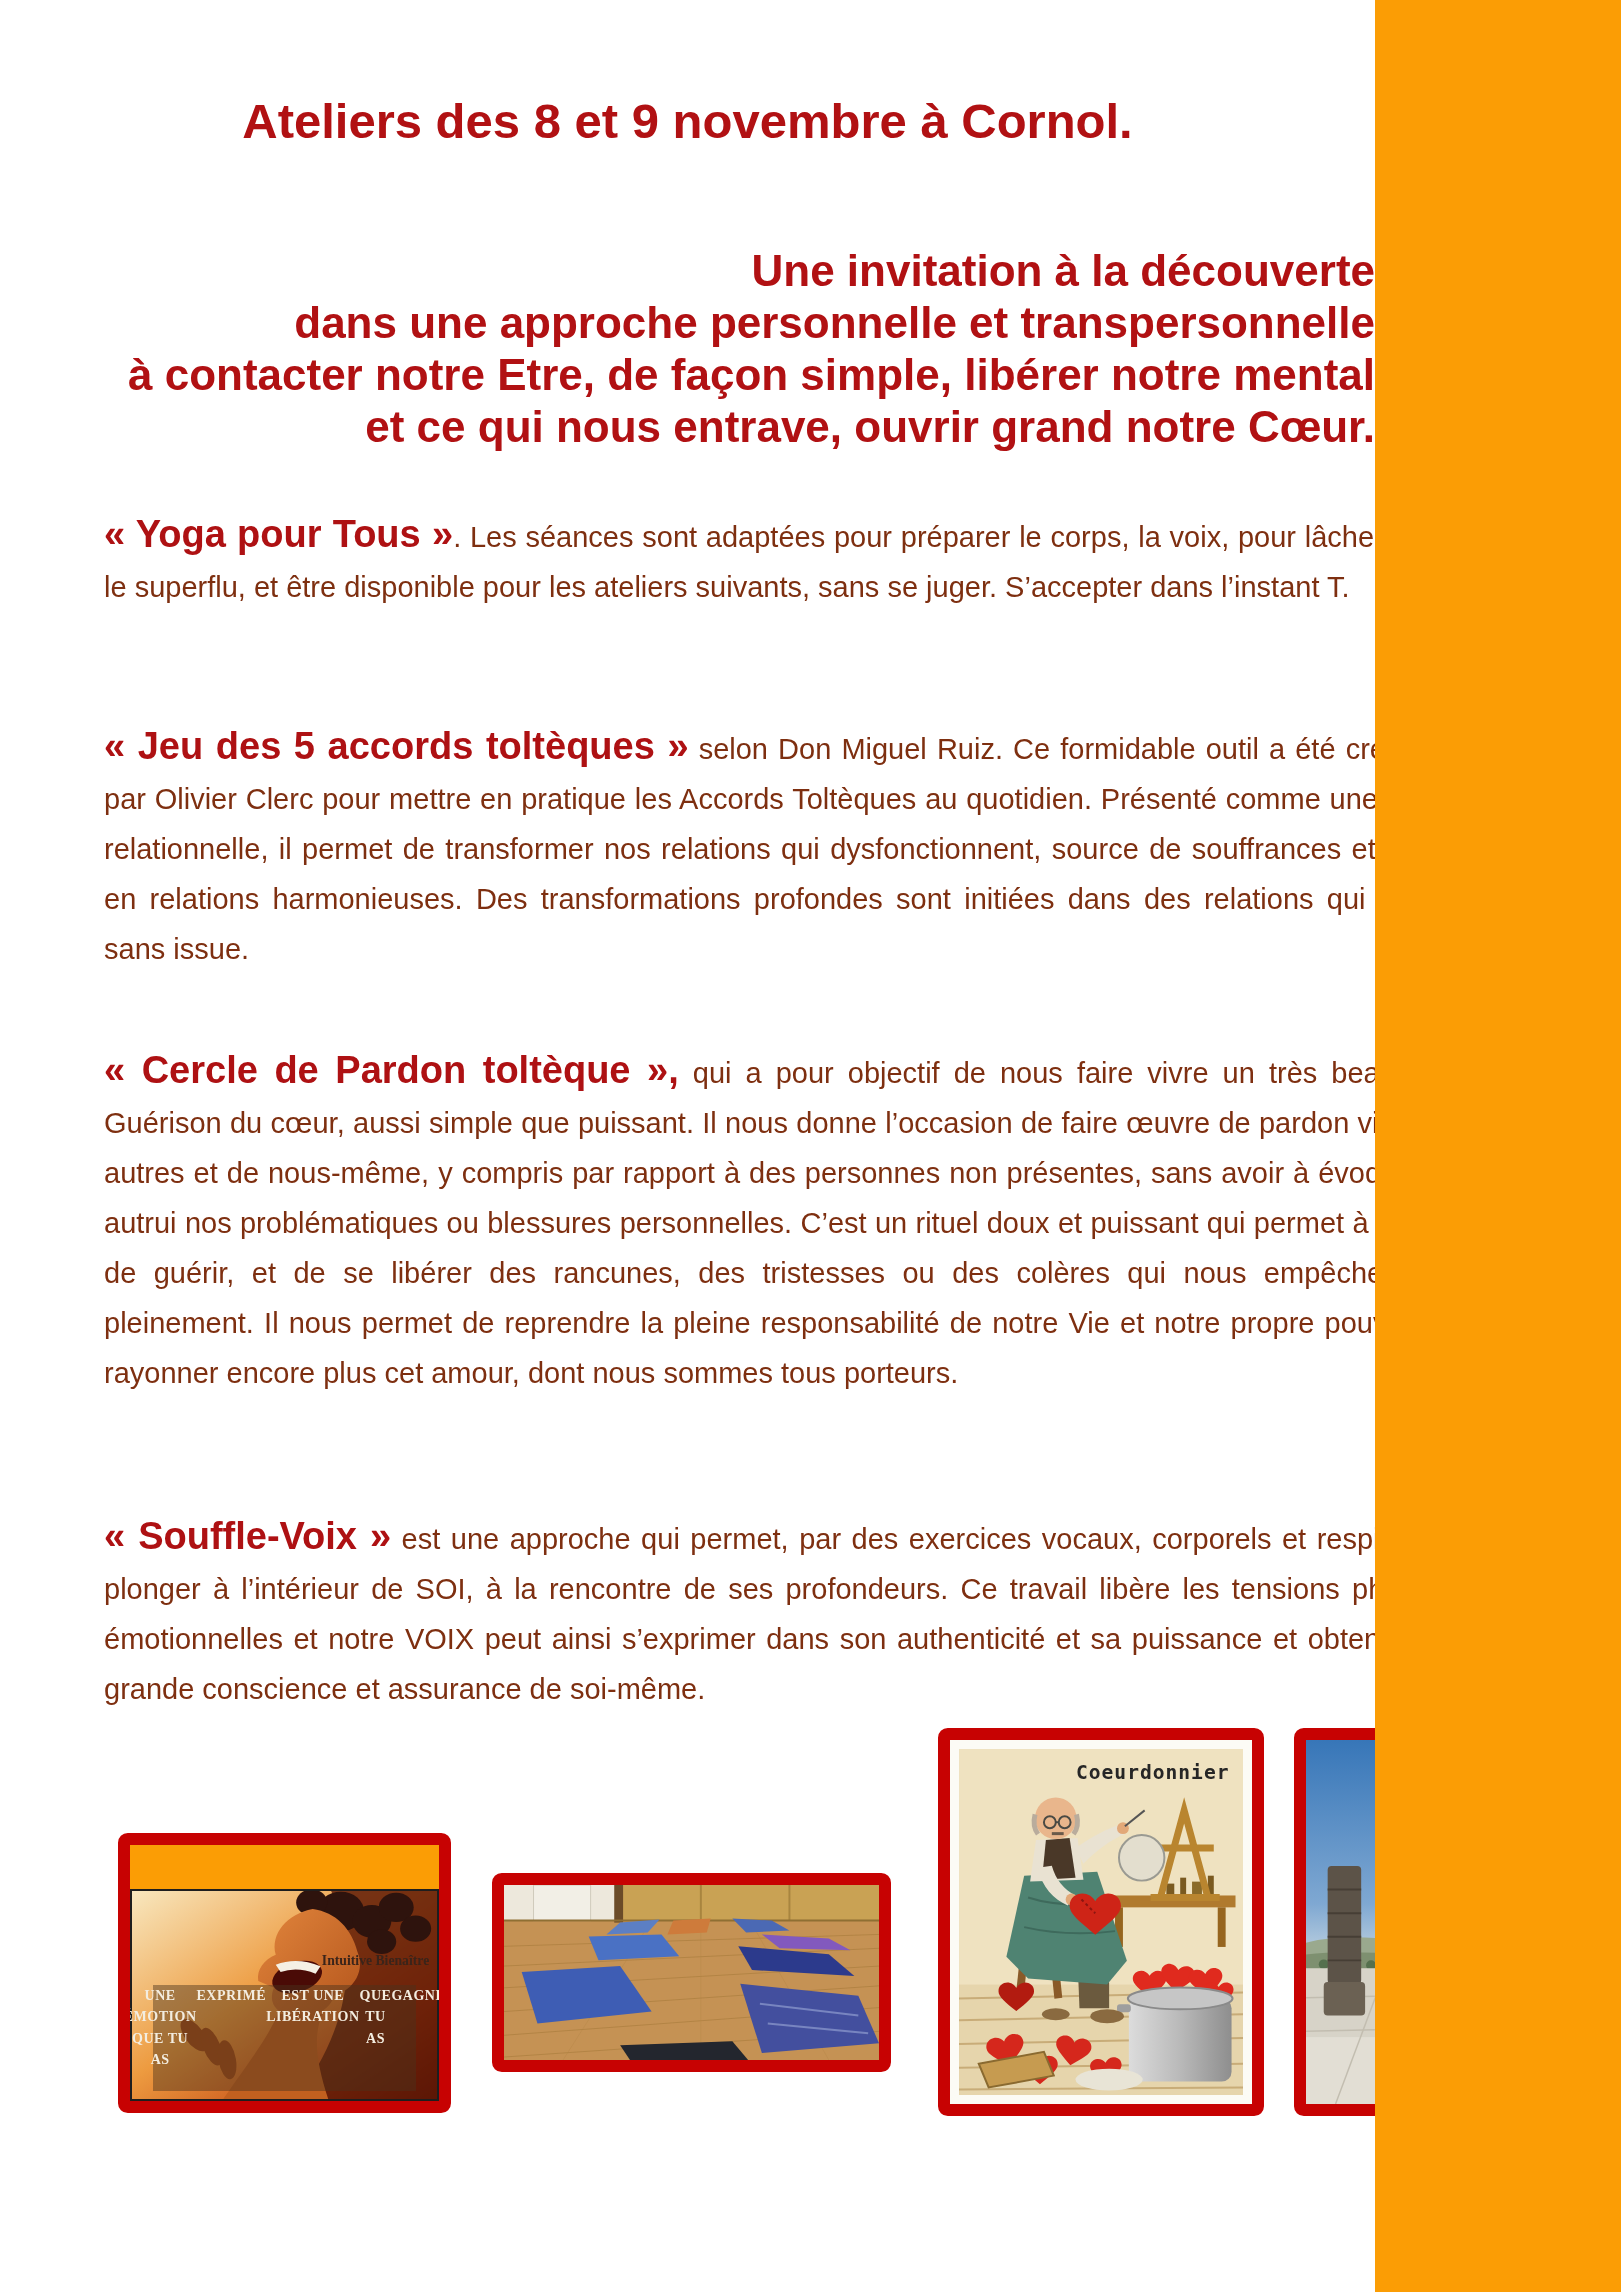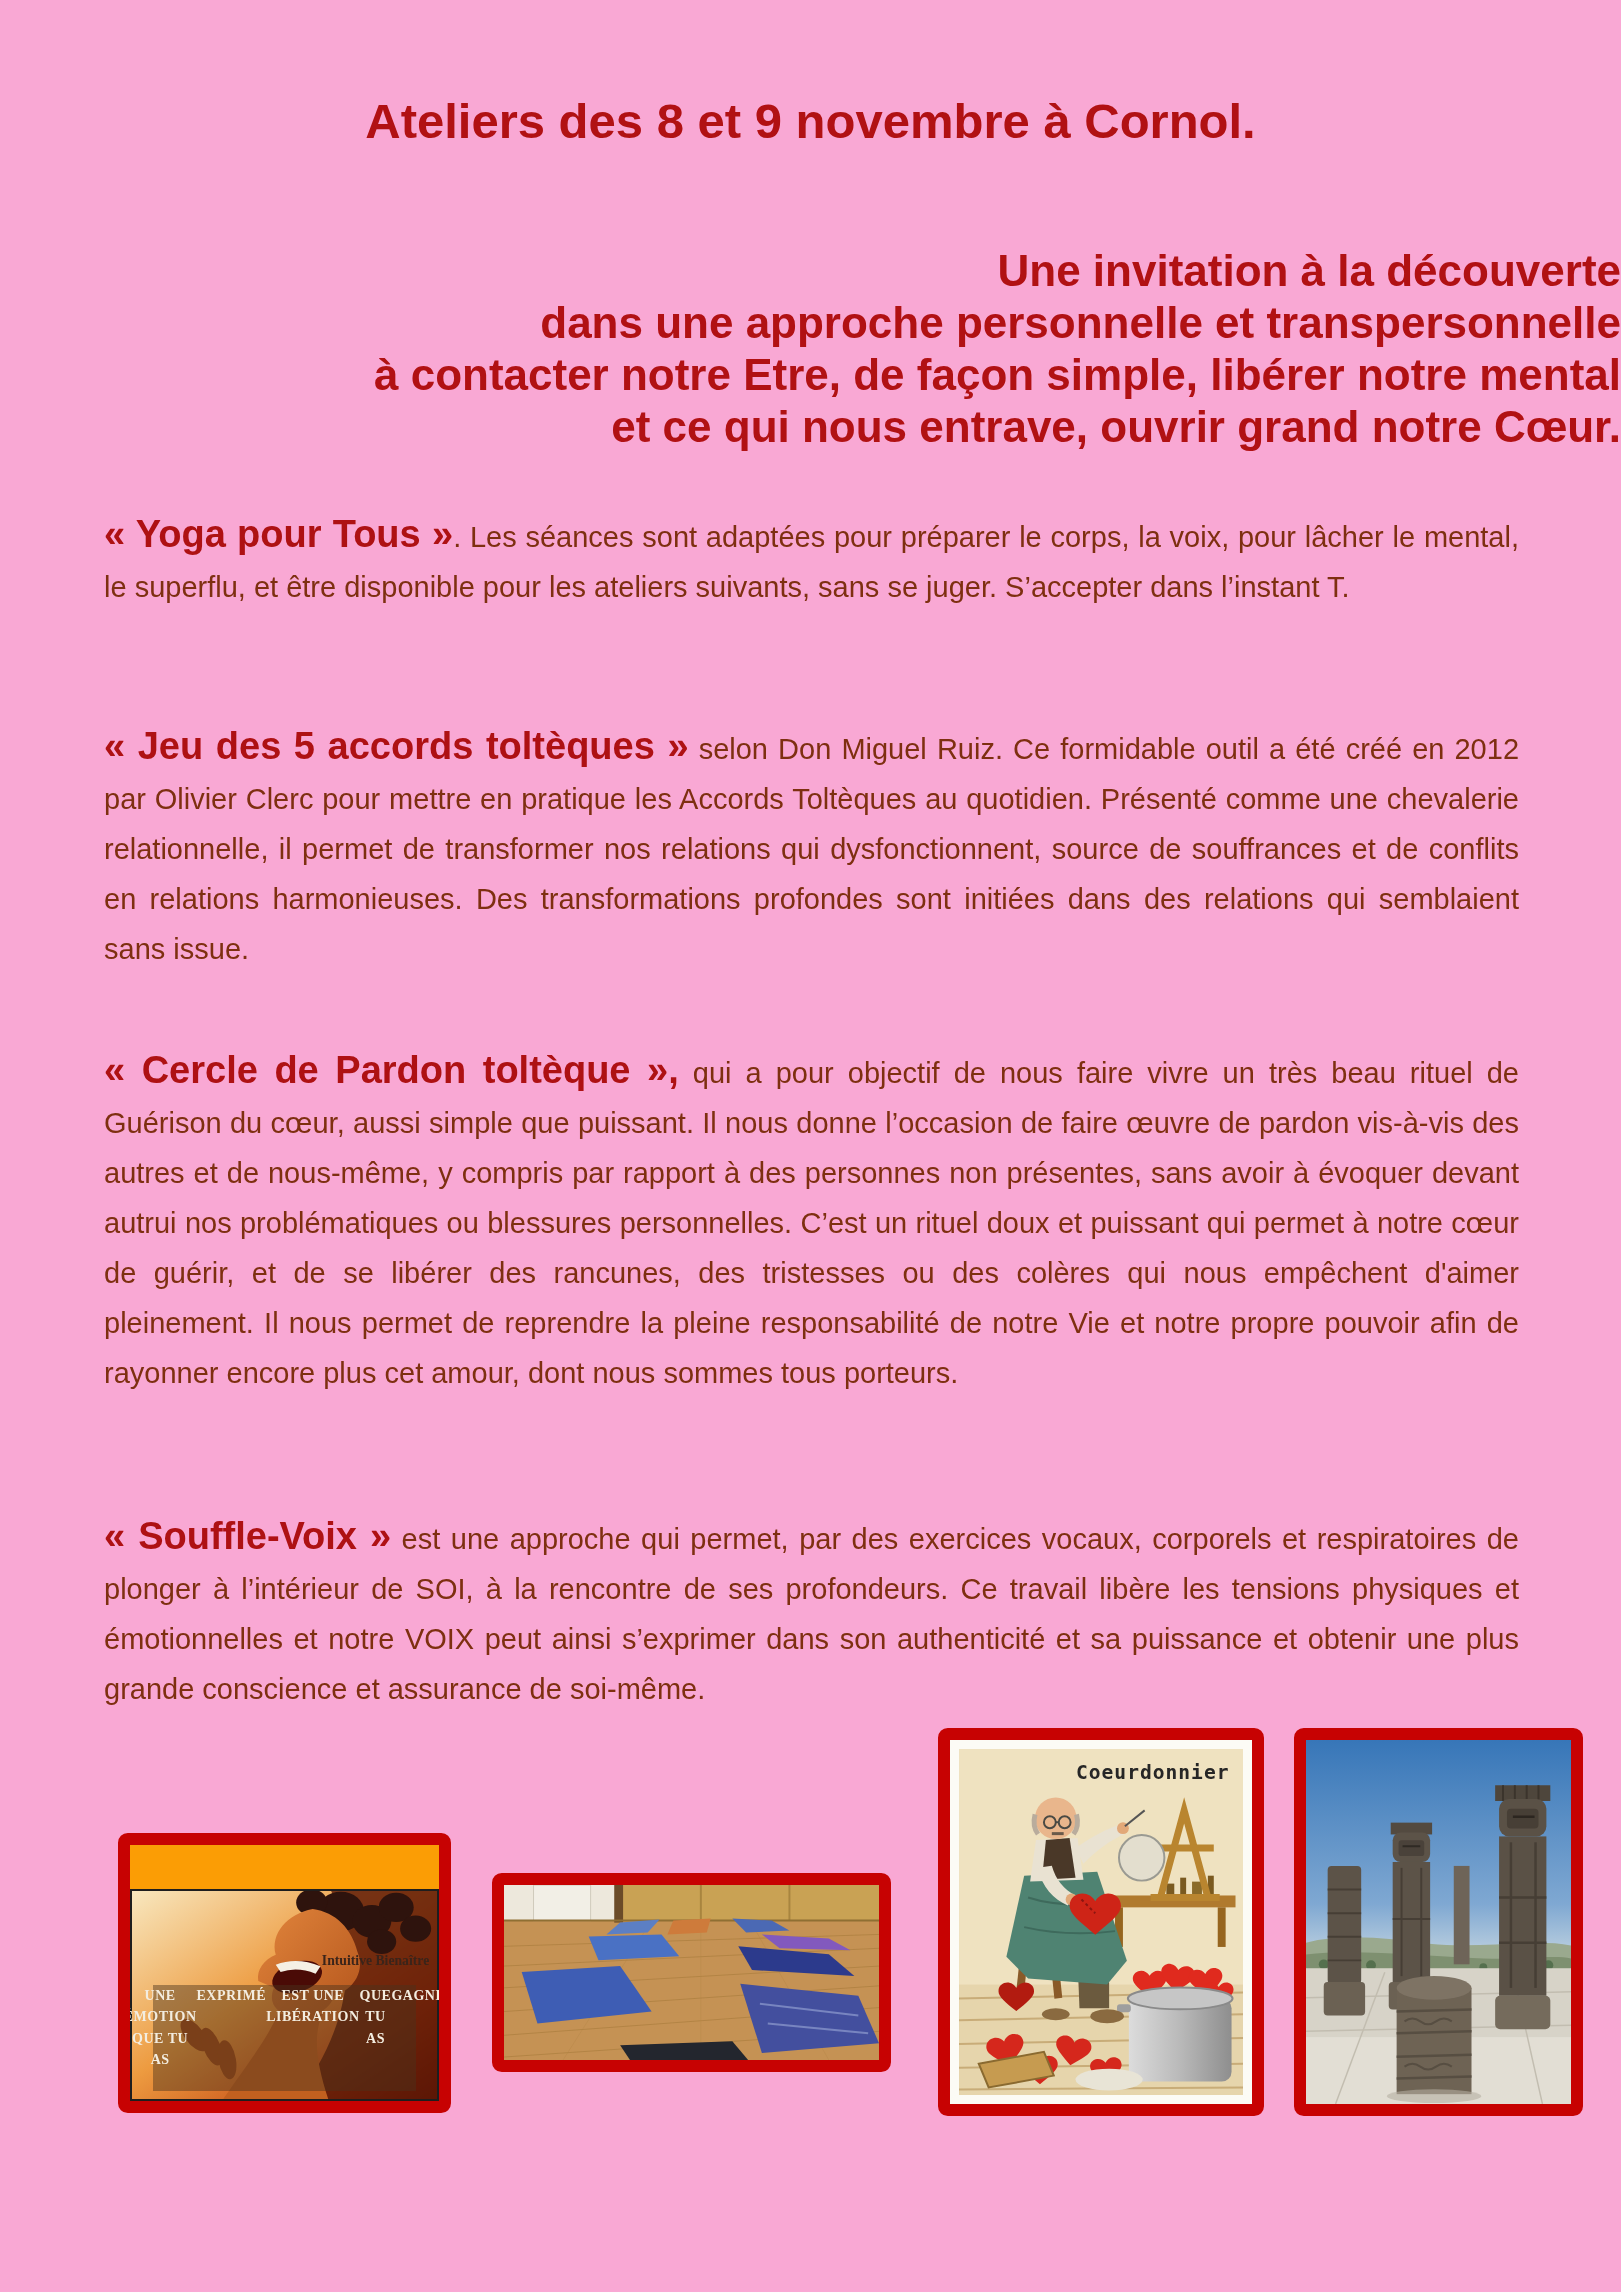--- a/index.html
+++ b/index.html
@@ -1,19 +1,19 @@
 <!DOCTYPE html>
 <html lang="fr"><head>
 <meta charset="utf-8">
 <style>
   * { margin:0; padding:0; box-sizing:border-box; }
   html,body { background:#FB9D05; }
   .page {
-    position:relative; width:1621px; height:2293px; overflow:hidden;
-    background:#f9a8d4;
+    position:relative; width:1375px; height:2293px; overflow:hidden;
+    background:#ffffff;
     font-family:"Liberation Sans", sans-serif;
   }
   .title {
     position:absolute; top:93px; left:0; width:100%;
     text-align:center; font-size:49px; font-weight:bold; color:#B11113;
   }
   .subtitle {
     position:absolute; top:245px; left:0; width:100%;
     text-align:right; font-size:44px; font-weight:bold; color:#B11113;
     line-height:52px;

